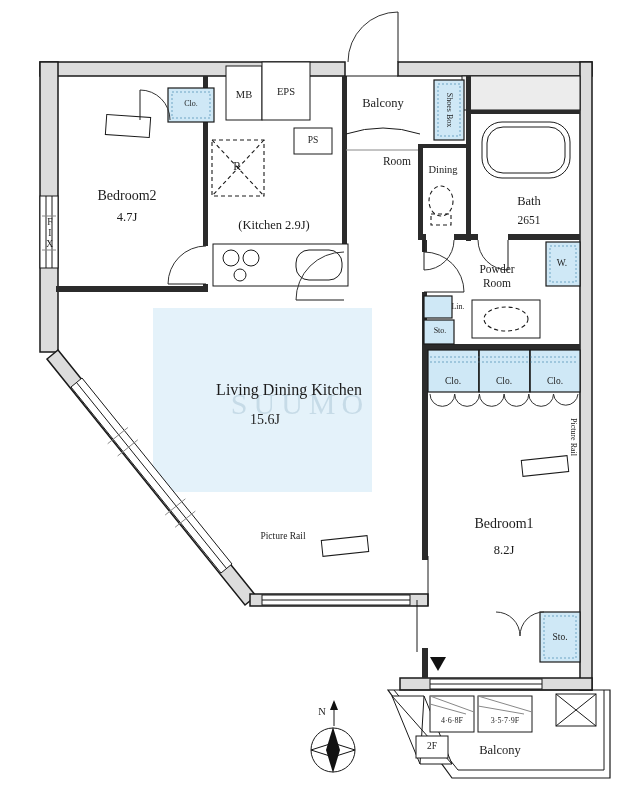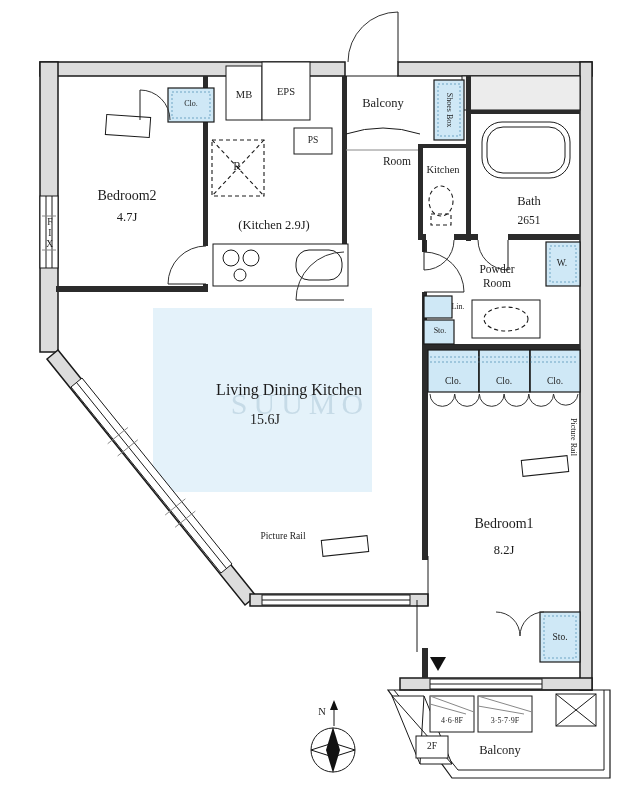--- a/index.html
+++ b/index.html
@@ -172,21 +172,21 @@
   <circle class="white" cx="333" cy="750" r="22" stroke-width="1.5"></circle>
   <polygon points="311,750 333,743 355,750 333,757" fill="#ffffff" stroke="#111" stroke-width="1"></polygon>
   <polygon class="fill" points="333,727 340,750 333,773 326,750"></polygon>
 </svg>
 
 <div class="lbl s10" style="left:244px;top:95px">MB</div>
 <div class="lbl s10" style="left:286px;top:92px">EPS</div>
 <div class="lbl s9" style="left:313px;top:141px">PS</div>
 <div class="lbl s12" style="left:383px;top:104px">Balcony</div>
 <div class="lbl s11" style="left:397px;top:161px">Room</div>
-<div class="lbl s10" style="left:443px;top:170px">Kitchen</div>
+<div class="lbl s10" style="left:443px;top:170px">Dining</div>
 <div class="lbl s8 vert" style="left:449px;top:110px">Shoes Box</div>
 <div class="lbl s12" style="left:529px;top:202px">Bath</div>
 <div class="lbl s11" style="left:529px;top:220px">2651</div>
 <div class="lbl s11 pre" style="left:497px;top:276px">Powder
 Room</div>
 <div class="lbl s9" style="left:562px;top:264px">W.</div>
 <div class="lbl s8" style="left:458px;top:307px">Lin.</div>
 <div class="lbl s8" style="left:440px;top:331px">Sto.</div>
 <div class="lbl s8" style="left:191px;top:104px">Clo.</div>
 <div class="lbl s14" style="left:127px;top:196px">Bedroom2</div>

